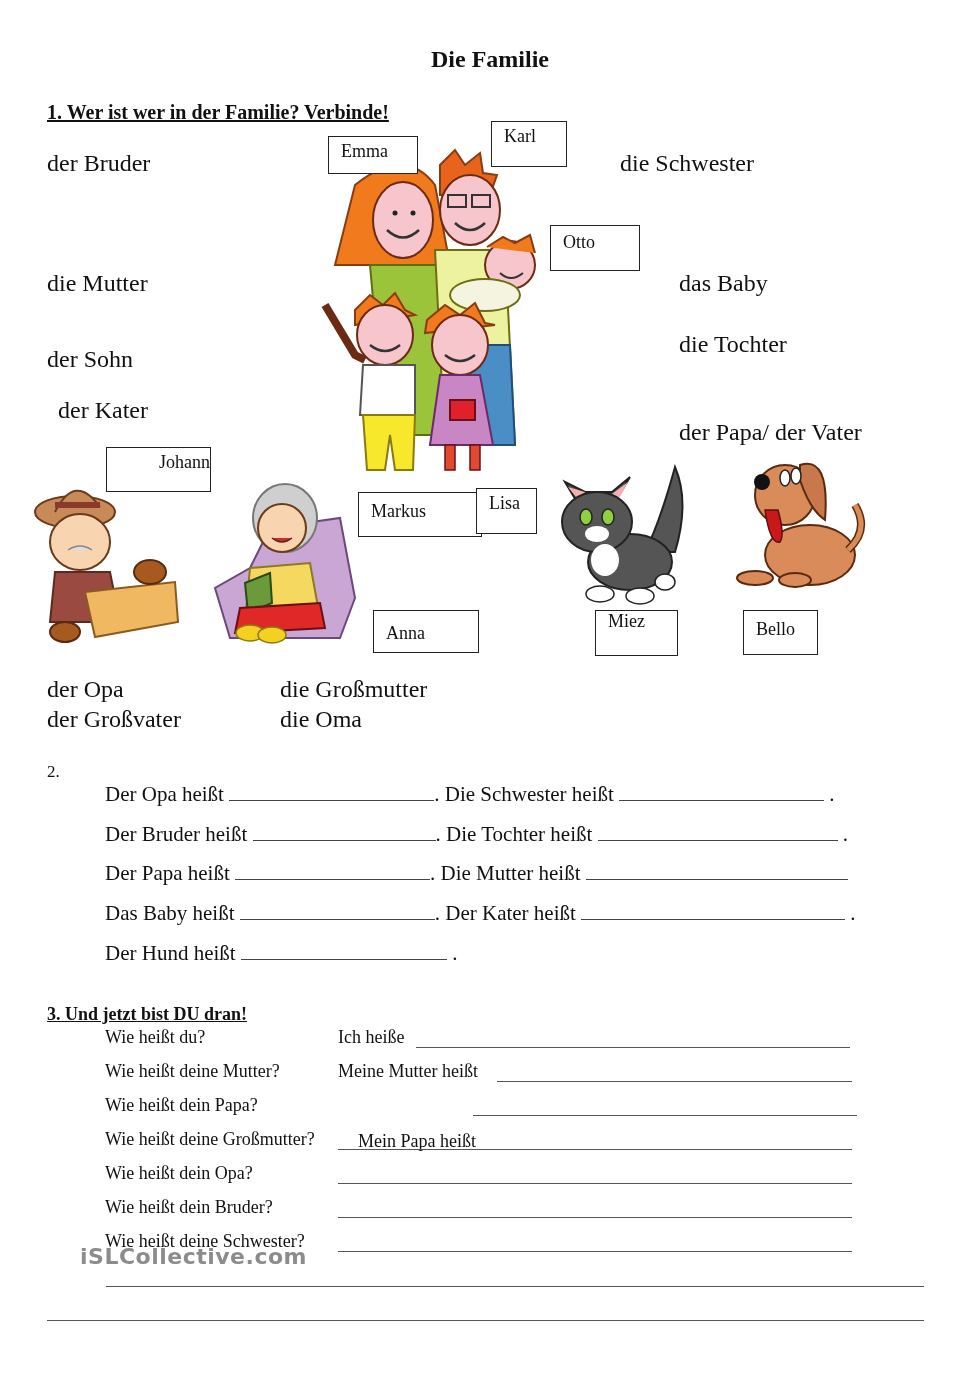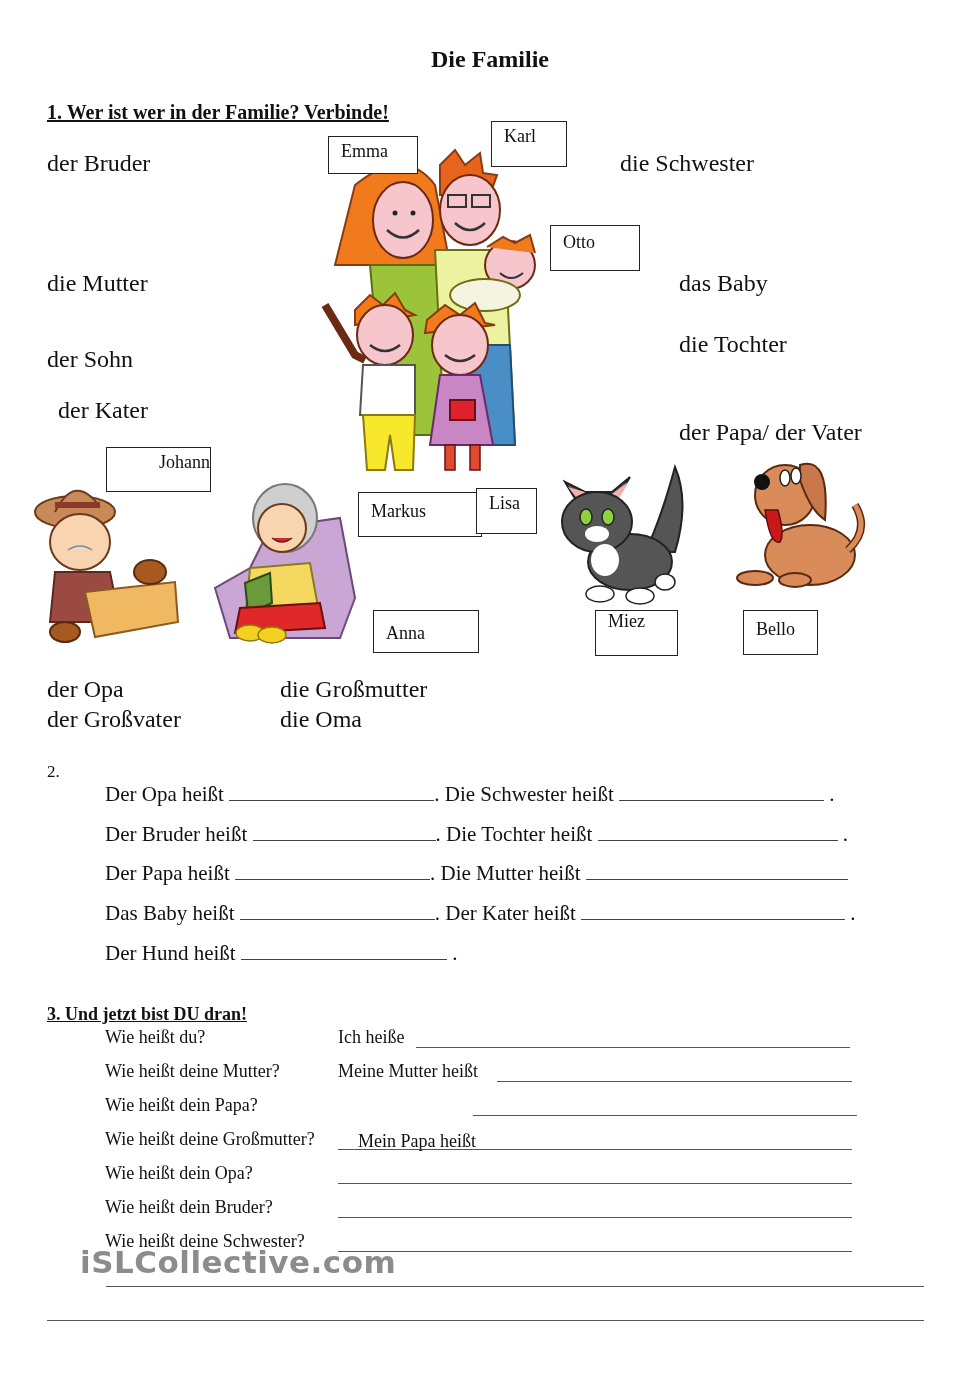--- a/index.html
+++ b/index.html
@@ -6,21 +6,21 @@
   body { width:980px; height:1387px; position:relative; overflow:hidden; font-family:"Liberation Serif", serif; color:#111; }
   .abs { position:absolute; }
   .title { left:0; width:980px; top:46px; text-align:center; font-weight:bold; font-size:24px; }
   .h1 { font-weight:bold; font-size:20px; text-decoration:underline; }
   .vocab { font-size:24px; white-space:nowrap; }
   .namebox { position:absolute; border:1.5px solid #222; background:#fff; font-size:18px; padding:4px 0 0 12px; box-sizing:border-box; overflow:hidden; }
   .s2 { font-size:21px; white-space:nowrap; }
   .blank { display:inline-block; border-bottom:1.5px solid #444; height:18px; vertical-align:baseline; }
   .s3q { font-size:18px; white-space:nowrap; }
   .line { position:absolute; height:0; border-top:1.5px solid #555; }
-  .wm { font-family:"DejaVu Sans", sans-serif; font-weight:bold; font-size:31px; color:#8c8c8c; letter-spacing:0.5px; }
+  .wm { font-family:"DejaVu Sans", sans-serif; font-weight:bold; font-size:22px; color:#8c8c8c; letter-spacing:0.5px; }
   svg { position:absolute; overflow:visible; }
 </style>
 </head>
 <body>
 
 <div class="abs title">Die Familie</div>
 
 <div class="abs h1" style="left:47px;top:101px;">1. Wer ist wer in der Familie? Verbinde!</div>
 
 <div class="abs vocab" style="left:47px;top:150px;">der Bruder</div>

